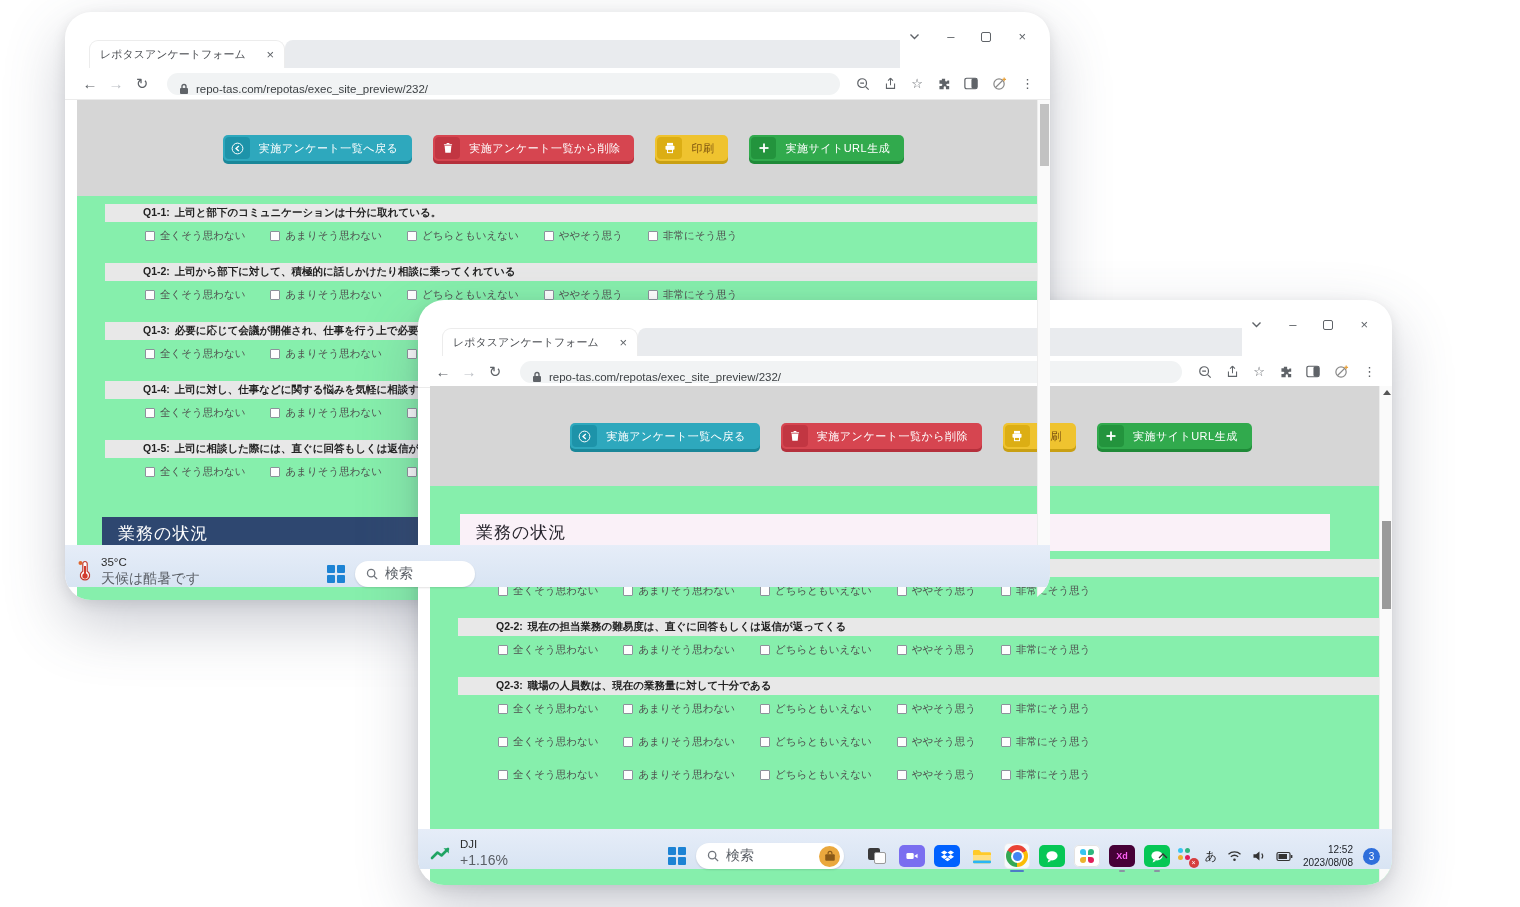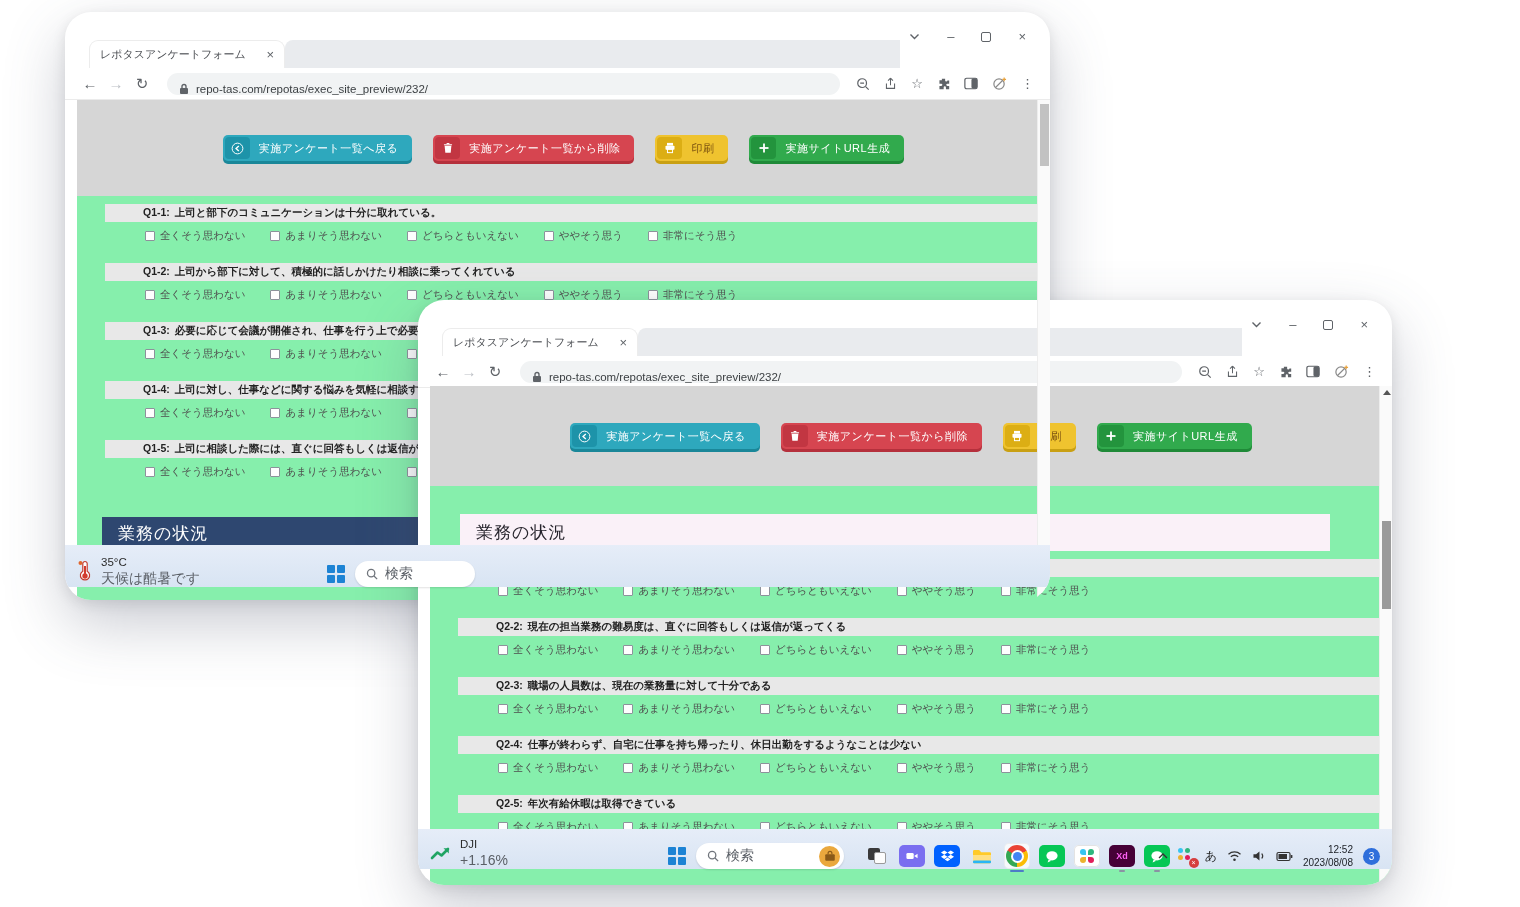--- a/index.html
+++ b/index.html
@@ -622,51 +622,45 @@
               <span class="cb-label">ややそう思う</span>
             </span>
             <span class="opt">
               <span class="cb"></span>
               <span class="cb-label">非常にそう思う</span>
             </span>
           </div>
         </div>
 
         <div class="q-block">
-          <div class="q-title">
-            <span class="q-id">Q2-4:</span><span class="q-text">仕事が終わらず、自宅に仕事を持ち帰ったり、休日出勤をするようなことは少ない</span>
-          </div>
-          <div class="q-opts">
-            <span class="opt">
-              <span class="cb"></span>
-              <span class="cb-label">全くそう思わない</span>
-            </span>
-            <span class="opt">
-              <span class="cb"></span>
-              <span class="cb-label">あまりそう思わない</span>
-            </span>
-            <span class="opt">
-              <span class="cb"></span>
-              <span class="cb-label">どちらともいえない</span>
-            </span>
-            <span class="opt">
-              <span class="cb"></span>
-              <span class="cb-label">ややそう思う</span>
-            </span>
-            <span class="opt">
-              <span class="cb"></span>
-              <span class="cb-label">非常にそう思う</span>
-            </span>
-          </div>
-        </div>
-
-        <div class="q-block">
-          <div class="q-title">
-            <span class="q-id">Q2-5:</span><span class="q-text">年次有給休暇は取得できている</span>
-          </div>
+          <div class="q-opts">
+            <span class="opt">
+              <span class="cb"></span>
+              <span class="cb-label">全くそう思わない</span>
+            </span>
+            <span class="opt">
+              <span class="cb"></span>
+              <span class="cb-label">あまりそう思わない</span>
+            </span>
+            <span class="opt">
+              <span class="cb"></span>
+              <span class="cb-label">どちらともいえない</span>
+            </span>
+            <span class="opt">
+              <span class="cb"></span>
+              <span class="cb-label">ややそう思う</span>
+            </span>
+            <span class="opt">
+              <span class="cb"></span>
+              <span class="cb-label">非常にそう思う</span>
+            </span>
+          </div>
+        </div>
+
+        <div class="q-block">
           <div class="q-opts">
             <span class="opt">
               <span class="cb"></span>
               <span class="cb-label">全くそう思わない</span>
             </span>
             <span class="opt">
               <span class="cb"></span>
               <span class="cb-label">あまりそう思わない</span>
             </span>
             <span class="opt">

